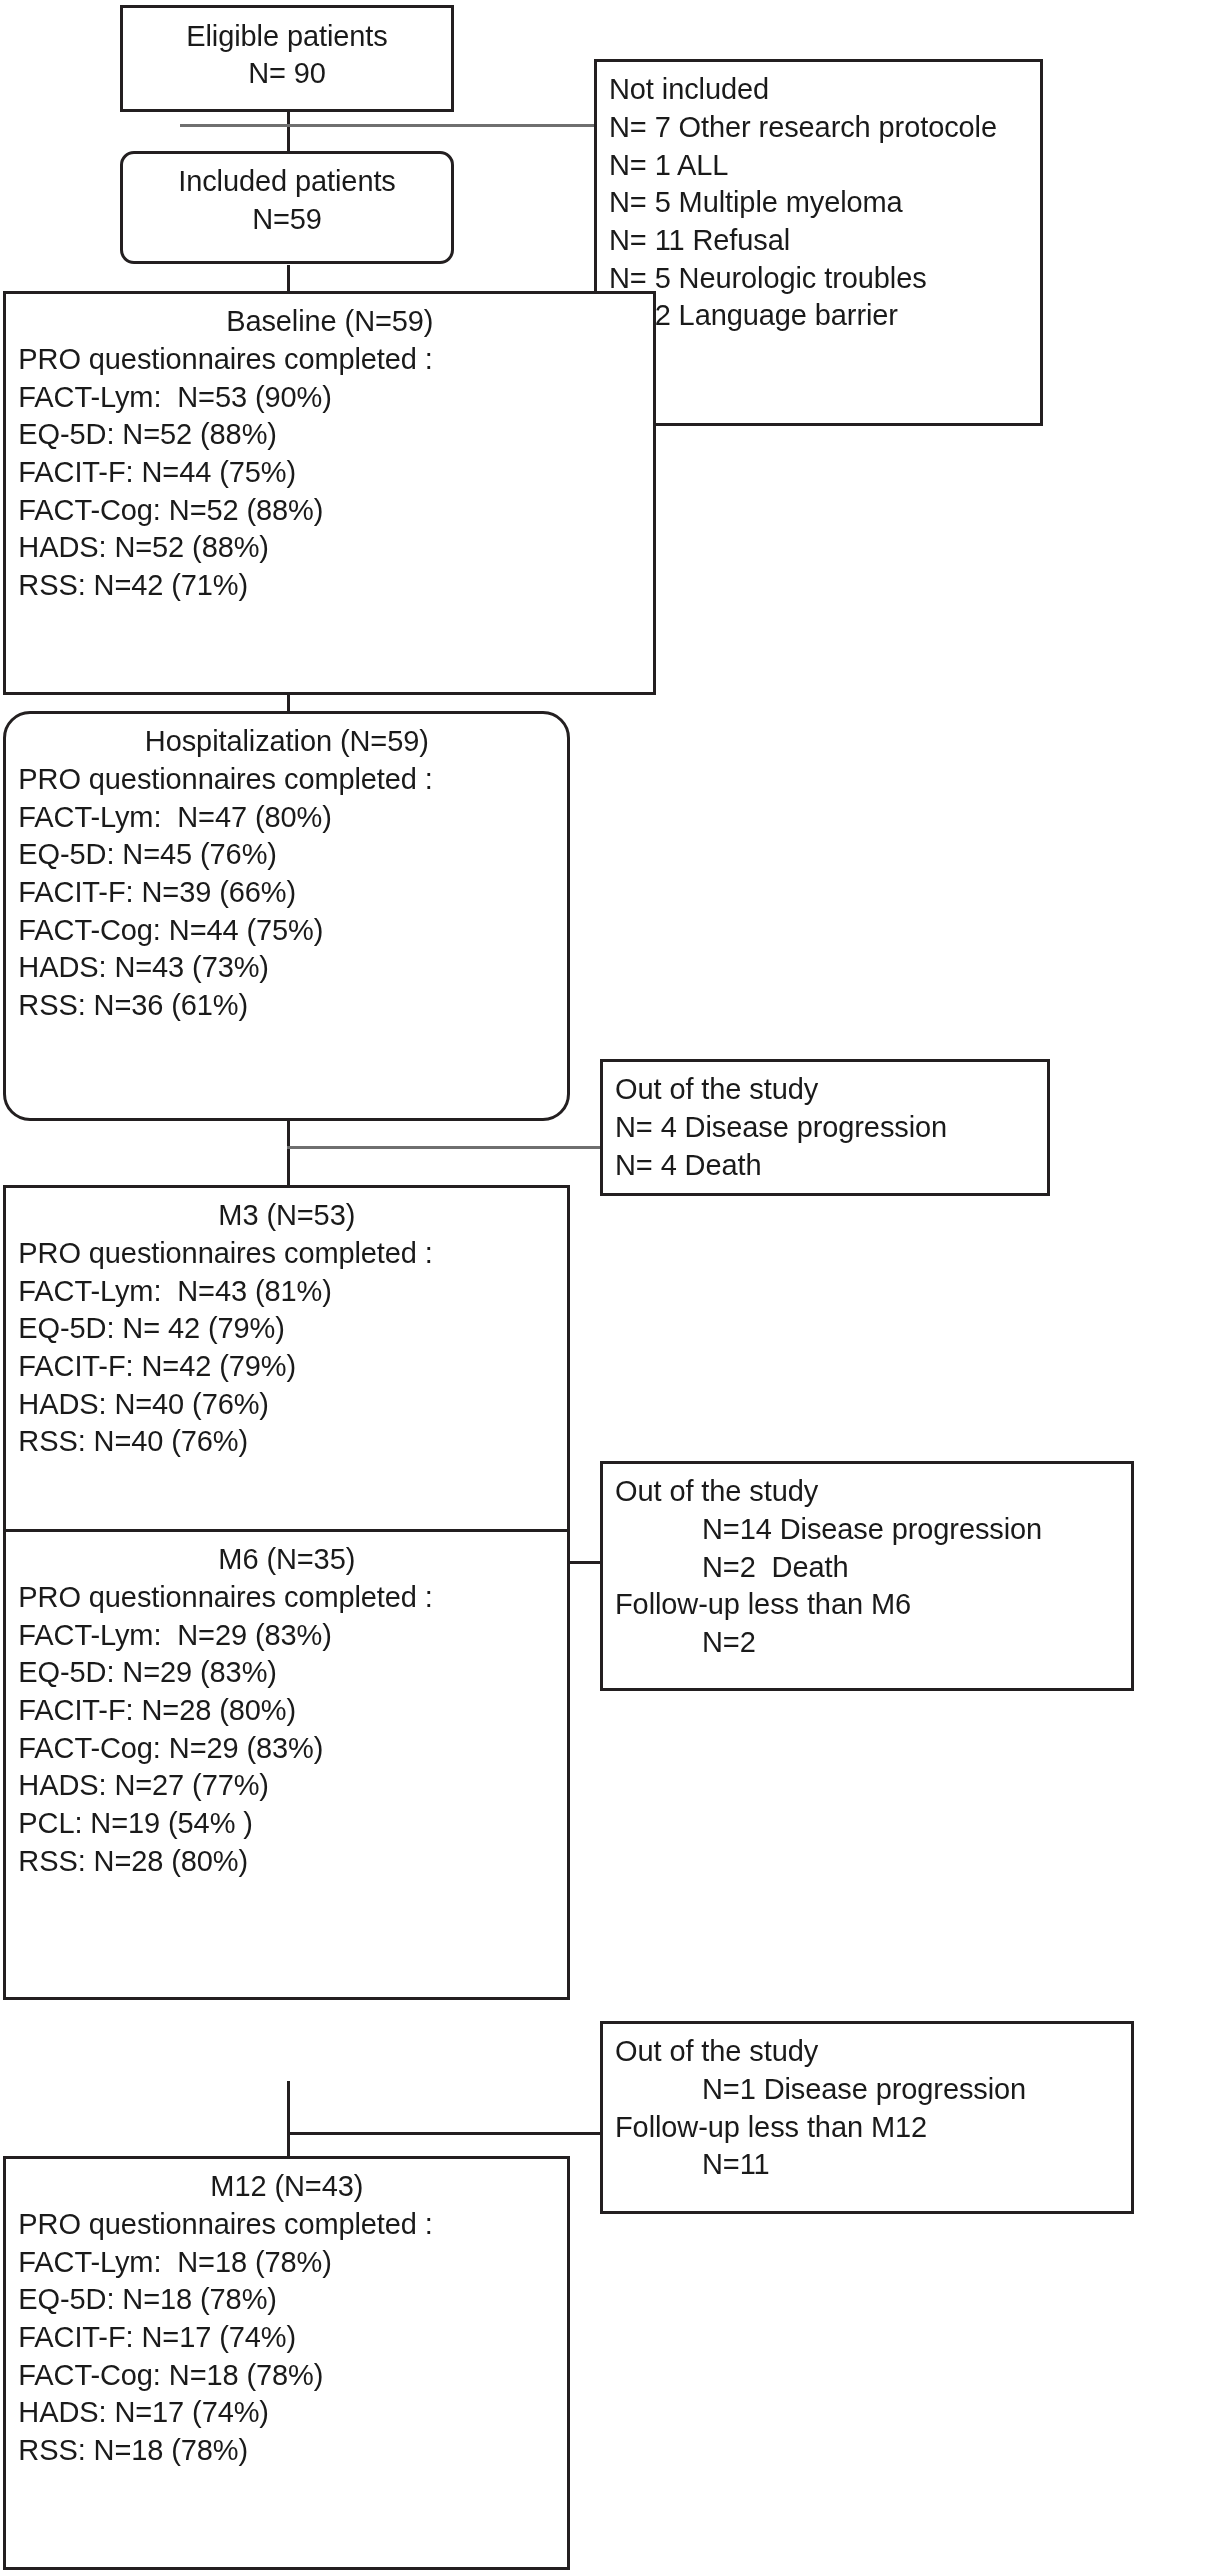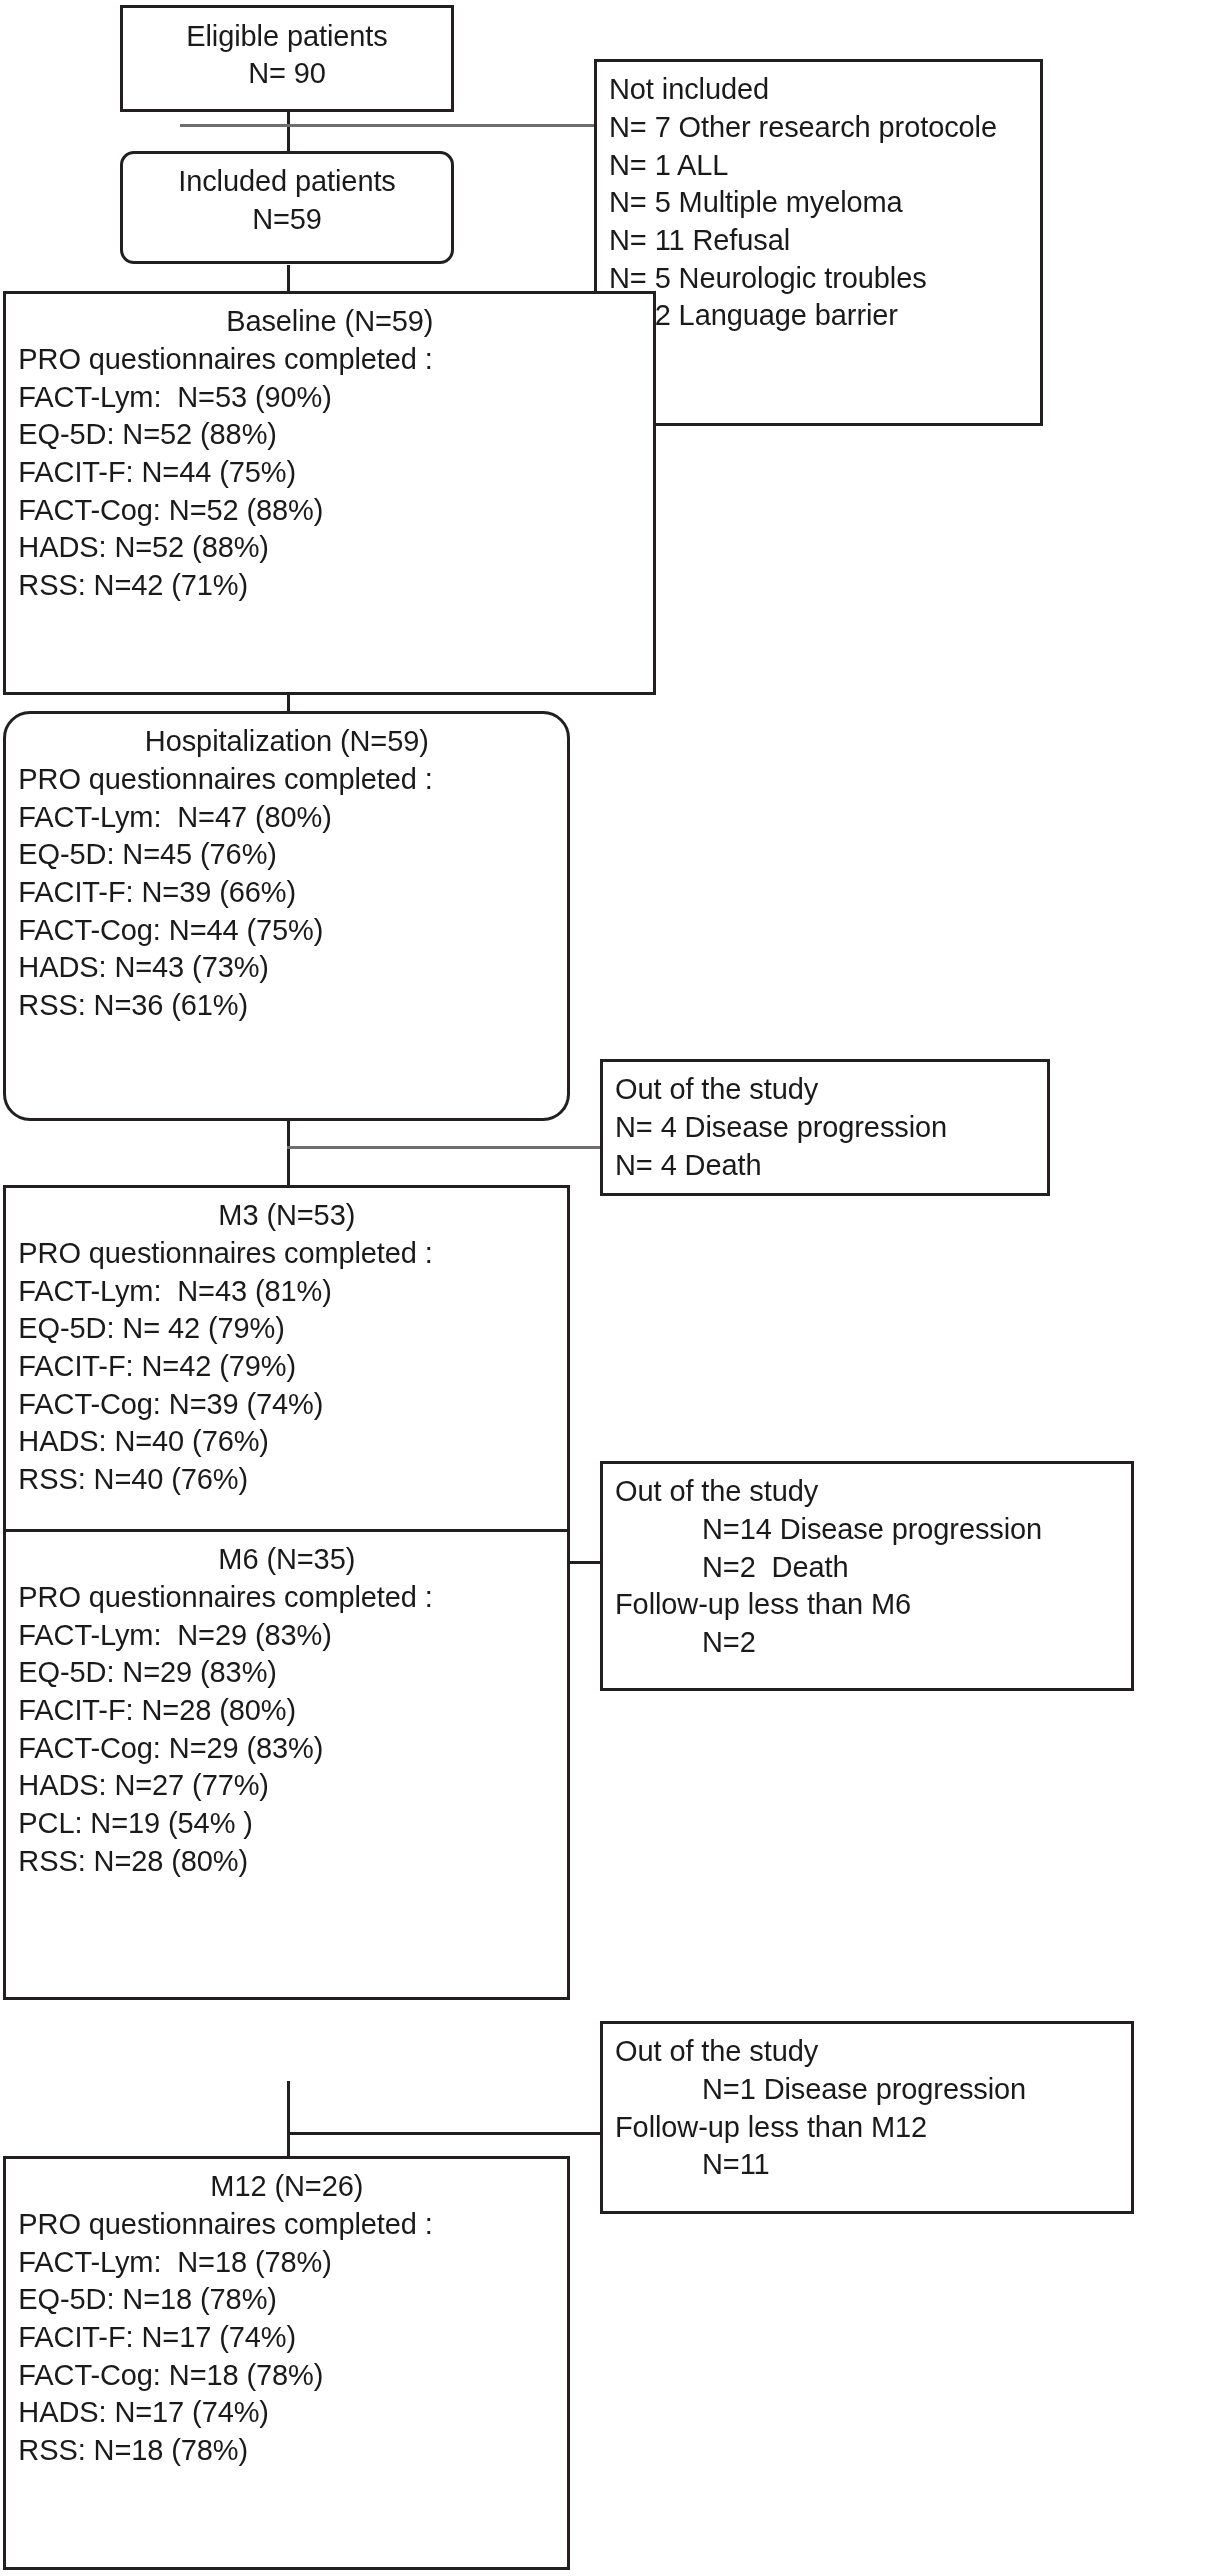--- a/index.html
+++ b/index.html
@@ -145,21 +145,20 @@
     </div>
   </div>
 
   <div class="box" style="left:3.3px; top:1185px; width:567px; height:364px;">
     <div class="box-inner">
       <div class="line center">M3 (N=53)</div>
       <div class="line">PRO questionnaires completed :</div>
       <div class="line">FACT-Lym:  N=43 (81%)</div>
       <div class="line">EQ-5D: N= 42 (79%)</div>
       <div class="line">FACIT-F: N=42 (79%)</div>
-      <div class="line">FACT-Cog: N=39 (74%)</div>
       <div class="line">HADS: N=40 (76%)</div>
       <div class="line">RSS: N=40 (76%)</div>
     </div>
   </div>
 
   <div class="box" style="left:600px; top:1461px; width:534px; height:230px;">
     <div class="box-inner">
       <div class="line">Out of the study</div>
       <div class="line indent-1">N=14 Disease progression</div>
       <div class="line indent-1">N=2  Death</div>
@@ -186,21 +185,21 @@
     <div class="box-inner">
       <div class="line">Out of the study</div>
       <div class="line indent-1">N=1 Disease progression</div>
       <div class="line">Follow-up less than M12</div>
       <div class="line indent-2">N=11</div>
     </div>
   </div>
 
   <div class="box" style="left:3.3px; top:2156px; width:567px; height:414px;">
     <div class="box-inner">
-      <div class="line center">M12 (N=26)</div>
+      <div class="line center">M12 (N=43)</div>
       <div class="line">PRO questionnaires completed :</div>
       <div class="line">FACT-Lym:  N=18 (78%)</div>
       <div class="line">EQ-5D: N=18 (78%)</div>
       <div class="line">FACIT-F: N=17 (74%)</div>
       <div class="line">FACT-Cog: N=18 (78%)</div>
       <div class="line">HADS: N=17 (74%)</div>
       <div class="line">RSS: N=18 (78%)</div>
     </div>
   </div>
 

